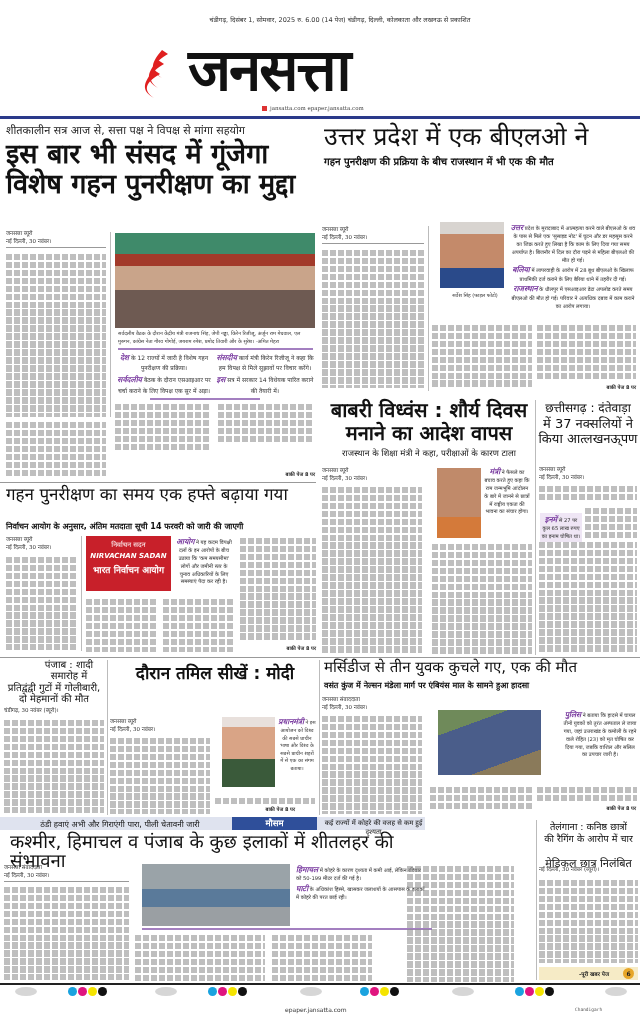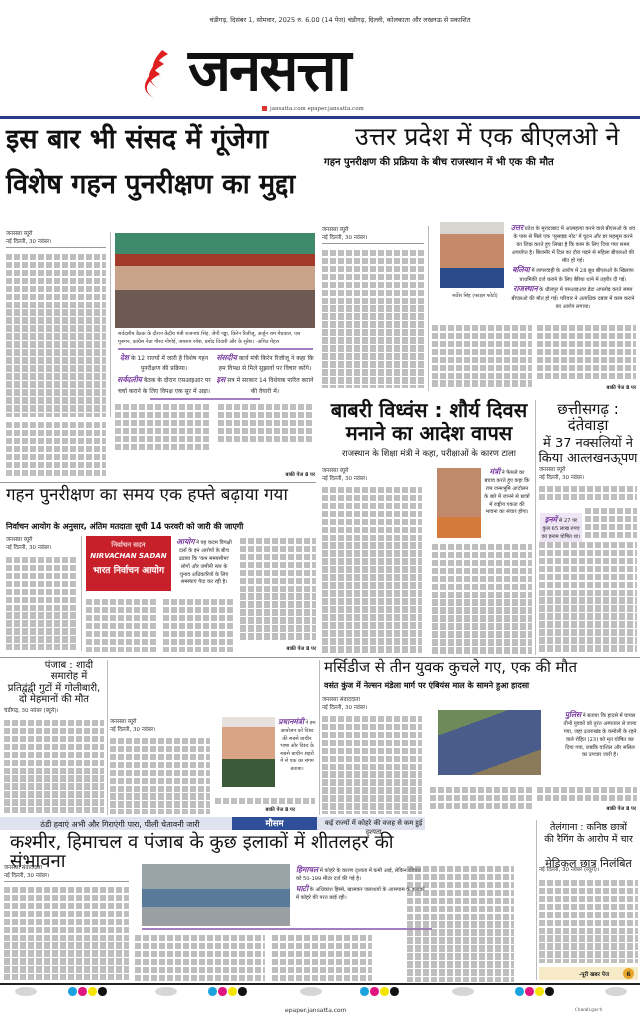--- a/index.html
+++ b/index.html
@@ -34,22 +34,23 @@
 <svg class="abs logo-mark" viewBox="0 0 40 55">
   <path d="M22 2 C12 14, 8 22, 22 30 C10 22, 14 14, 28 6 Z" fill="#e02020"></path>
   <path d="M18 12 C8 24, 4 32, 18 40 C6 32, 10 24, 24 16 Z" fill="#e02020"></path>
   <path d="M14 22 C4 34, 0 42, 14 50 C2 42, 6 34, 20 26 Z" fill="#e02020"></path>
 </svg>
 <div class="abs logo-text">जनसत्ता</div>
 <div class="abs webline"><span class="sq"></span><span>jansatta.com  epaper.jansatta.com</span></div>
 <div class="abs rule-top"></div>
 
 <div class="abs" style="left:6px;top:122px;width:310px;">
+  <div class="sub" style="font-size:11px;color:#222;">शीतकालीन सत्र आज से, सत्ता पक्ष ने विपक्ष से मांगा सहयोग</div>
   <div class="hl" style="font-size:27px;font-weight:bold;margin-top:3px;">इस बार भी संसद में गूंजेगा</div>
-  <div class="hl" style="font-size:27px;font-weight:bold;margin-top:17px;">विशेष गहन पुनरीक्षण का मुद्दा</div>
+  <div class="hl" style="font-size:27px;font-weight:bold;margin-top:2px;">विशेष गहन पुनरीक्षण का मुद्दा</div>
 </div>
 <div class="abs" style="left:6px;top:230px;width:100px;">
   <div class="byline">जनसत्ता ब्यूरो</div>
   <div class="byline">नई दिल्ली, 30 नवंबर।</div>
   <div class="hrule" style="margin-top:2px;"></div>
 </div>
 <div class="abs body-text" style="left:6px;top:252px;width:100px;height:165px;">
   <span class="ln"></span>
     <span class="ln"></span>
     <span class="ln"></span>
@@ -105,21 +106,21 @@
     <span class="ln"></span>
     <span class="ln"></span>
     <span class="ln"></span>
     <span class="ln"></span>
     <span class="ln"></span>
     <span class="ln"></span>
   </div>
 <div class="abs more" style="left:260px;top:471px;width:55px;">बाकी पेज 8 पर</div>
 
 <div class="abs" style="left:324px;top:124px;width:312px;">
-  <div class="hl" style="font-size:25px;margin-left:31px;">उत्तर प्रदेश में एक बीएलओ ने</div>
+  <div class="hl" style="font-size:25px;">उत्तर प्रदेश में एक बीएलओ ने</div>
   <div class="sub" style="font-size:10px;font-weight:bold;margin-top:4px;">गहन पुनरीक्षण की प्रक्रिया के बीच राजस्थान में भी एक की मौत</div>
 </div>
 <div class="abs" style="left:322px;top:226px;width:102px;">
   <div class="byline">जनसत्ता ब्यूरो</div>
   <div class="byline">नई दिल्ली, 30 नवंबर।</div>
   <div class="hrule" style="margin-top:2px;"></div>
 </div>
 <div class="abs body-text" style="left:322px;top:248px;width:102px;height:140px;">
   <span class="ln"></span>
     <span class="ln"></span>
@@ -217,21 +218,21 @@
     <span class="ln"></span>
     <span class="ln"></span>
     <span class="ln"></span>
     <span class="ln"></span>
     <span class="ln"></span>
     <span class="ln"></span>
 </div>
 
 <div class="abs vrule" style="left:535px;top:400px;height:255px;"></div>
 <div class="abs" style="left:538px;top:402px;width:100px;text-align:center;">
-  <div class="hl" style="font-size:15px;text-align:center;">छत्तीसगढ़ : दंतेवाड़ा</div>
+  <div class="hl" style="font-size:12px;text-align:center;">छत्तीसगढ़ : दंतेवाड़ा</div>
   <div class="hl" style="font-size:13px;margin-top:2px;">में 37 नक्सलियों ने</div>
   <div class="hl" style="font-size:13px;margin-top:2px;">किया आत्लखनऊ्पण</div>
 </div>
 <div class="abs" style="left:539px;top:466px;width:98px;">
   <div class="byline">जनसत्ता ब्यूरो</div>
   <div class="byline">नई दिल्ली, 30 नवंबर।</div>
 </div>
 <div class="abs body-text" style="left:539px;top:484px;width:98px;height:16px;">
     <span class="ln"></span>
     <span class="ln"></span>
@@ -346,20 +347,21 @@
     <span class="ln"></span>
     <span class="ln"></span>
     <span class="ln"></span>
     <span class="ln"></span>
     <span class="ln"></span>
     <span class="ln"></span>
 </div>
 <div class="abs vrule" style="left:107px;top:660px;height:155px;"></div>
 
 <div class="abs" style="left:110px;top:662px;width:210px;text-align:center;">
+  <div class="hl" style="font-size:17px;font-weight:bold;margin-top:3px;">दौरान तमिल सीखें : मोदी</div>
 </div>
 <div class="abs" style="left:110px;top:718px;width:100px;">
   <div class="byline">जनसत्ता ब्यूरो</div>
   <div class="byline">नई दिल्ली, 30 नवंबर।</div>
 </div>
 <div class="abs body-text" style="left:110px;top:736px;width:100px;height:78px;">
   <span class="ln"></span>
     <span class="ln"></span>
     <span class="ln"></span>
     <span class="ln"></span>

